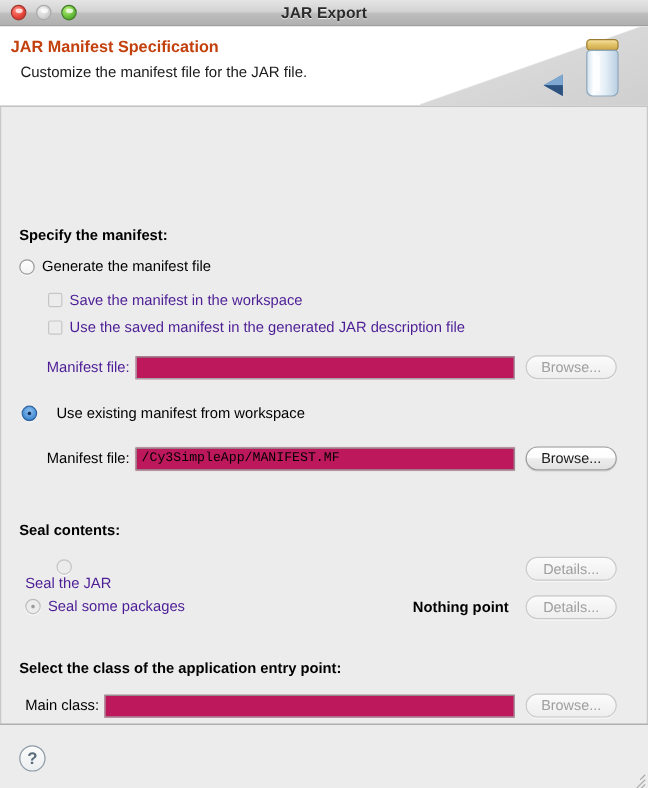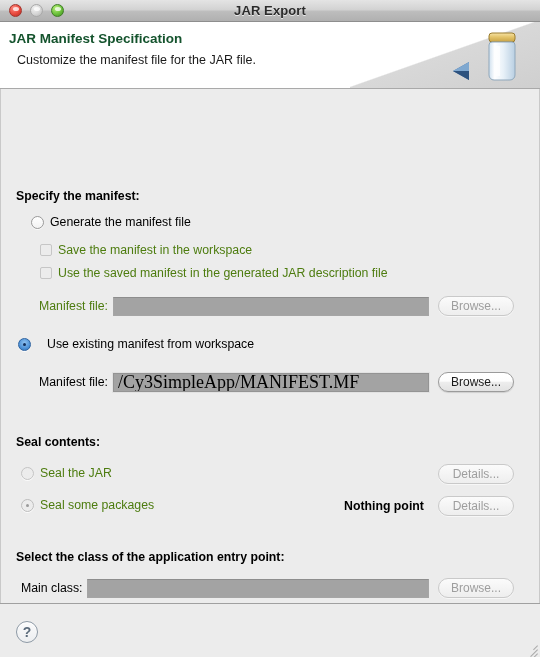--- a/index.html
+++ b/index.html
@@ -75,21 +75,21 @@
     flex: 0 0 67px;
     background: #ffffff;
     border-bottom: 1px solid #a9a9a9;
     overflow: hidden;
   }
   .header-title {
     position: absolute;
     left: 9px; top: 9px;
     font-size: 13.5px;
     font-weight: bold;
-    color: #14532d;
+    color: #c2410c;
   }
   .header-sub {
     position: absolute;
     left: 17px; top: 31px;
     font-size: 12.5px;
     color: #1a1a1a;
   }
   
   .header-wedge {
     position: absolute;
@@ -115,21 +115,21 @@
     background: #ececec;
     border-left: 1px solid #c9c9c9;
     border-right: 1px solid #c9c9c9;
     padding-left: 12px;
   }
   .lbl {
     font-size: 12.3px;
     color: #000;
     white-space: nowrap;
   }
-  .lbl.dim { color: #4d7c0f; }
+  .lbl.dim { color: #4c1d95; }
 
   .row { position: absolute; display: flex; align-items: center; }
 
   
   .radio {
     width: 13px; height: 13px;
     border-radius: 50%;
     flex: 0 0 13px;
     background: linear-gradient(to bottom, #ffffff 0%, #f2f2f2 100%);
     border: 1px solid #9a9a9a;
@@ -171,28 +171,28 @@
     width: 12px; height: 12px;
     flex: 0 0 12px;
     border-radius: 2px;
     background: #ececec;
     border: 1px solid #c6c6c6;
     margin-right: 6px;
   }
 
   
   .field {
-    background: #a3a3a3;
+    background: #be185d;
     border: 1px solid #a5a5a5;
     border-top-color: #8d8d8d;
     height: 19px;
-    font-size: 18px;
+    font-size: 11px;
     color: #000;
     padding: 0 2px 0 4px;
-    font-family: Liberation Serif, serif;
+    font-family: Liberation Mono, monospace;
     line-height: 17px;
     outline: none;
   }
   .field.focus {
     border: 1px solid #949494;
     box-shadow: 0 0 0 1px rgba(0,0,0,0.04);
   }
 
   
   .btn {
@@ -294,21 +294,21 @@
       <path d="M17 15 h4 v30 h-4 z" fill="#ffffff" opacity="0.65"></path>
     </svg>
   </div>
 
   <div class="content">
 
     <div class="row" style="left:15px; top:100px;">
       <span class="lbl" style="font-weight:bold;">Specify the manifest:</span>
     </div>
 
-    <div class="row" style="left:30px; top:126px;">
+    <div class="row" style="left:15px; top:126px;">
       <span class="radio"></span>
       <span class="lbl">Generate the manifest file</span>
     </div>
 
     <div class="row" style="left:39px; top:154px;">
       <span class="check"></span>
       <span class="lbl dim">Save the manifest in the workspace</span>
     </div>
 
     <div class="row" style="left:39px; top:177px;">
@@ -330,21 +330,21 @@
     <div class="row" style="left:38px; top:283px; width:490px;">
       <span class="lbl" style="width:74px;">Manifest file:</span>
       <input class="field focus" style="width: 316px;" value="/Cy3SimpleApp/MANIFEST.MF">
       <button class="btn" style="width:76px; margin-left:9px;">Browse...</button>
     </div>
 
     <div class="row" style="left:15px; top:346px;">
       <span class="lbl" style="font-weight:bold;text-align:center;">Seal contents:</span>
     </div>
 
-    <div class="row" style="left:20px; top:377px;">
+    <div class="row" style="left:20px; top:377px;flex-direction:column;">
       <span class="radio off-dis"></span>
       <span class="lbl dim">Seal the JAR</span>
     </div>
     <button class="btn dis" style="position:absolute; left:437px; top:375px; width:76px;">Details...</button>
 
     <div class="row" style="left:20px; top:409px;">
       <span class="radio sel-dis"></span>
       <span class="lbl dim">Seal some packages</span>
     </div>
     <div class="row" style="left:343px; top:410px;">

